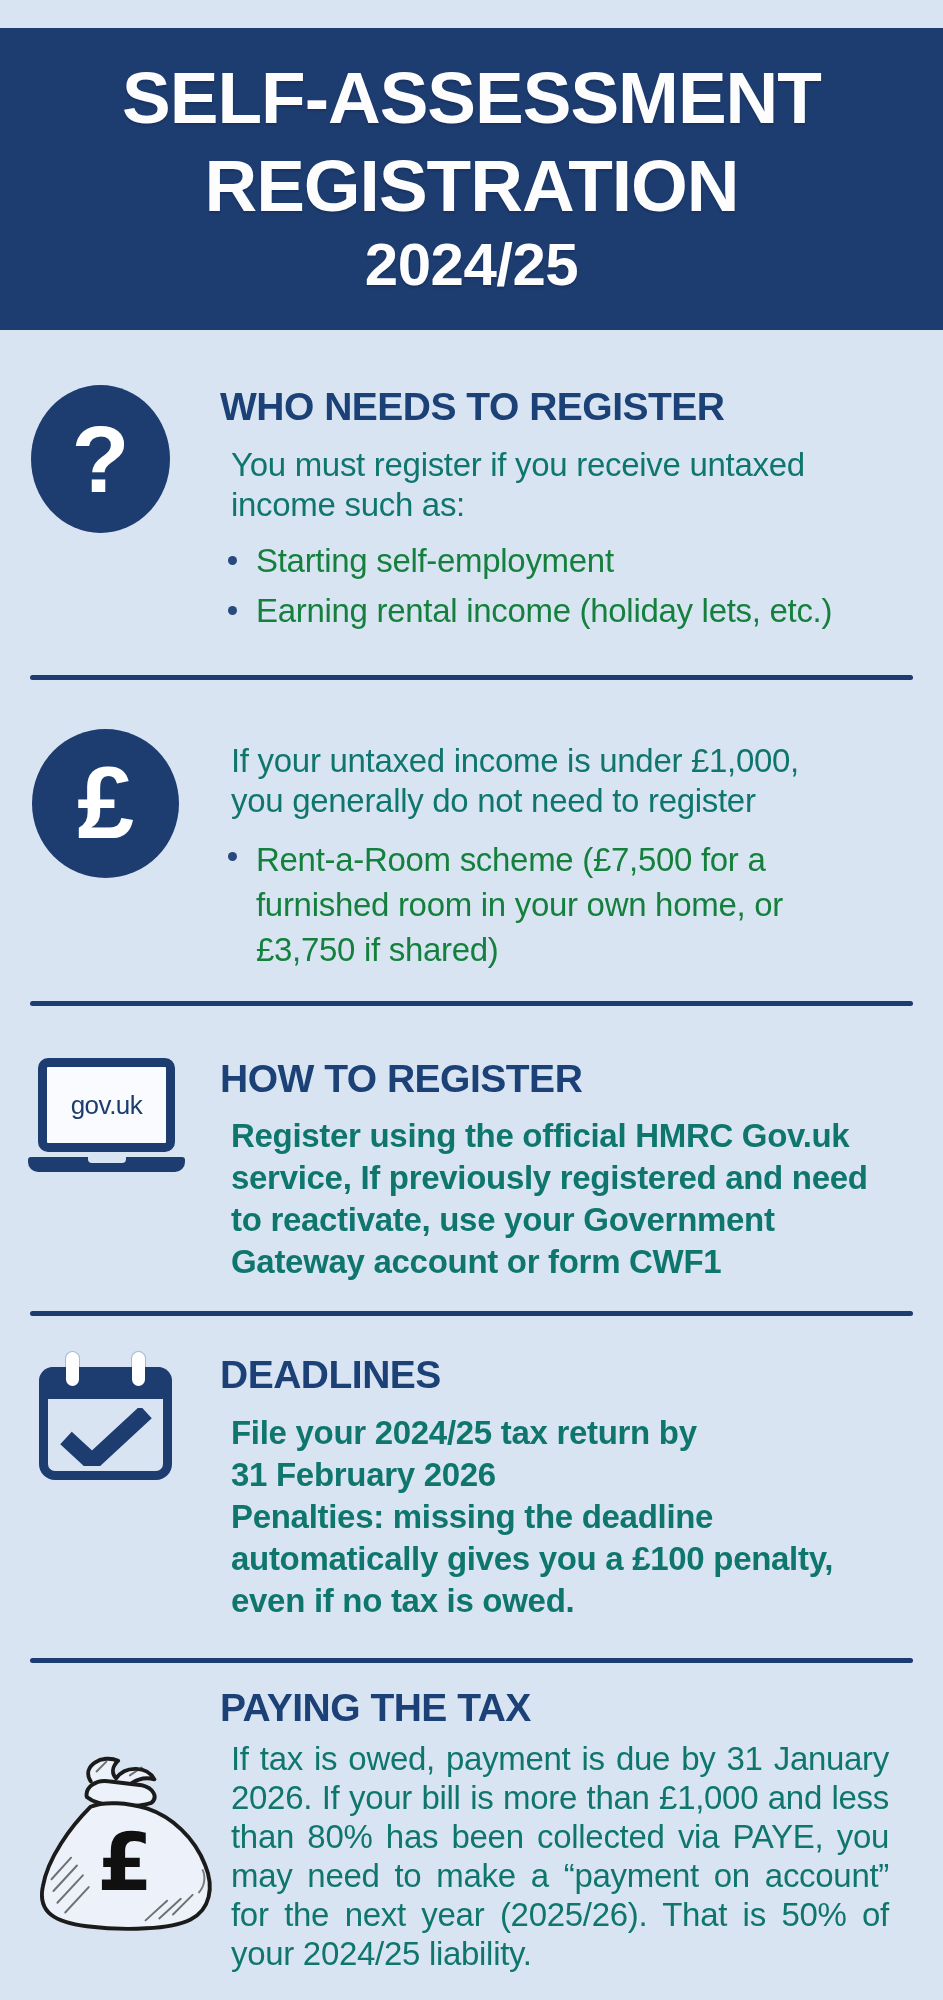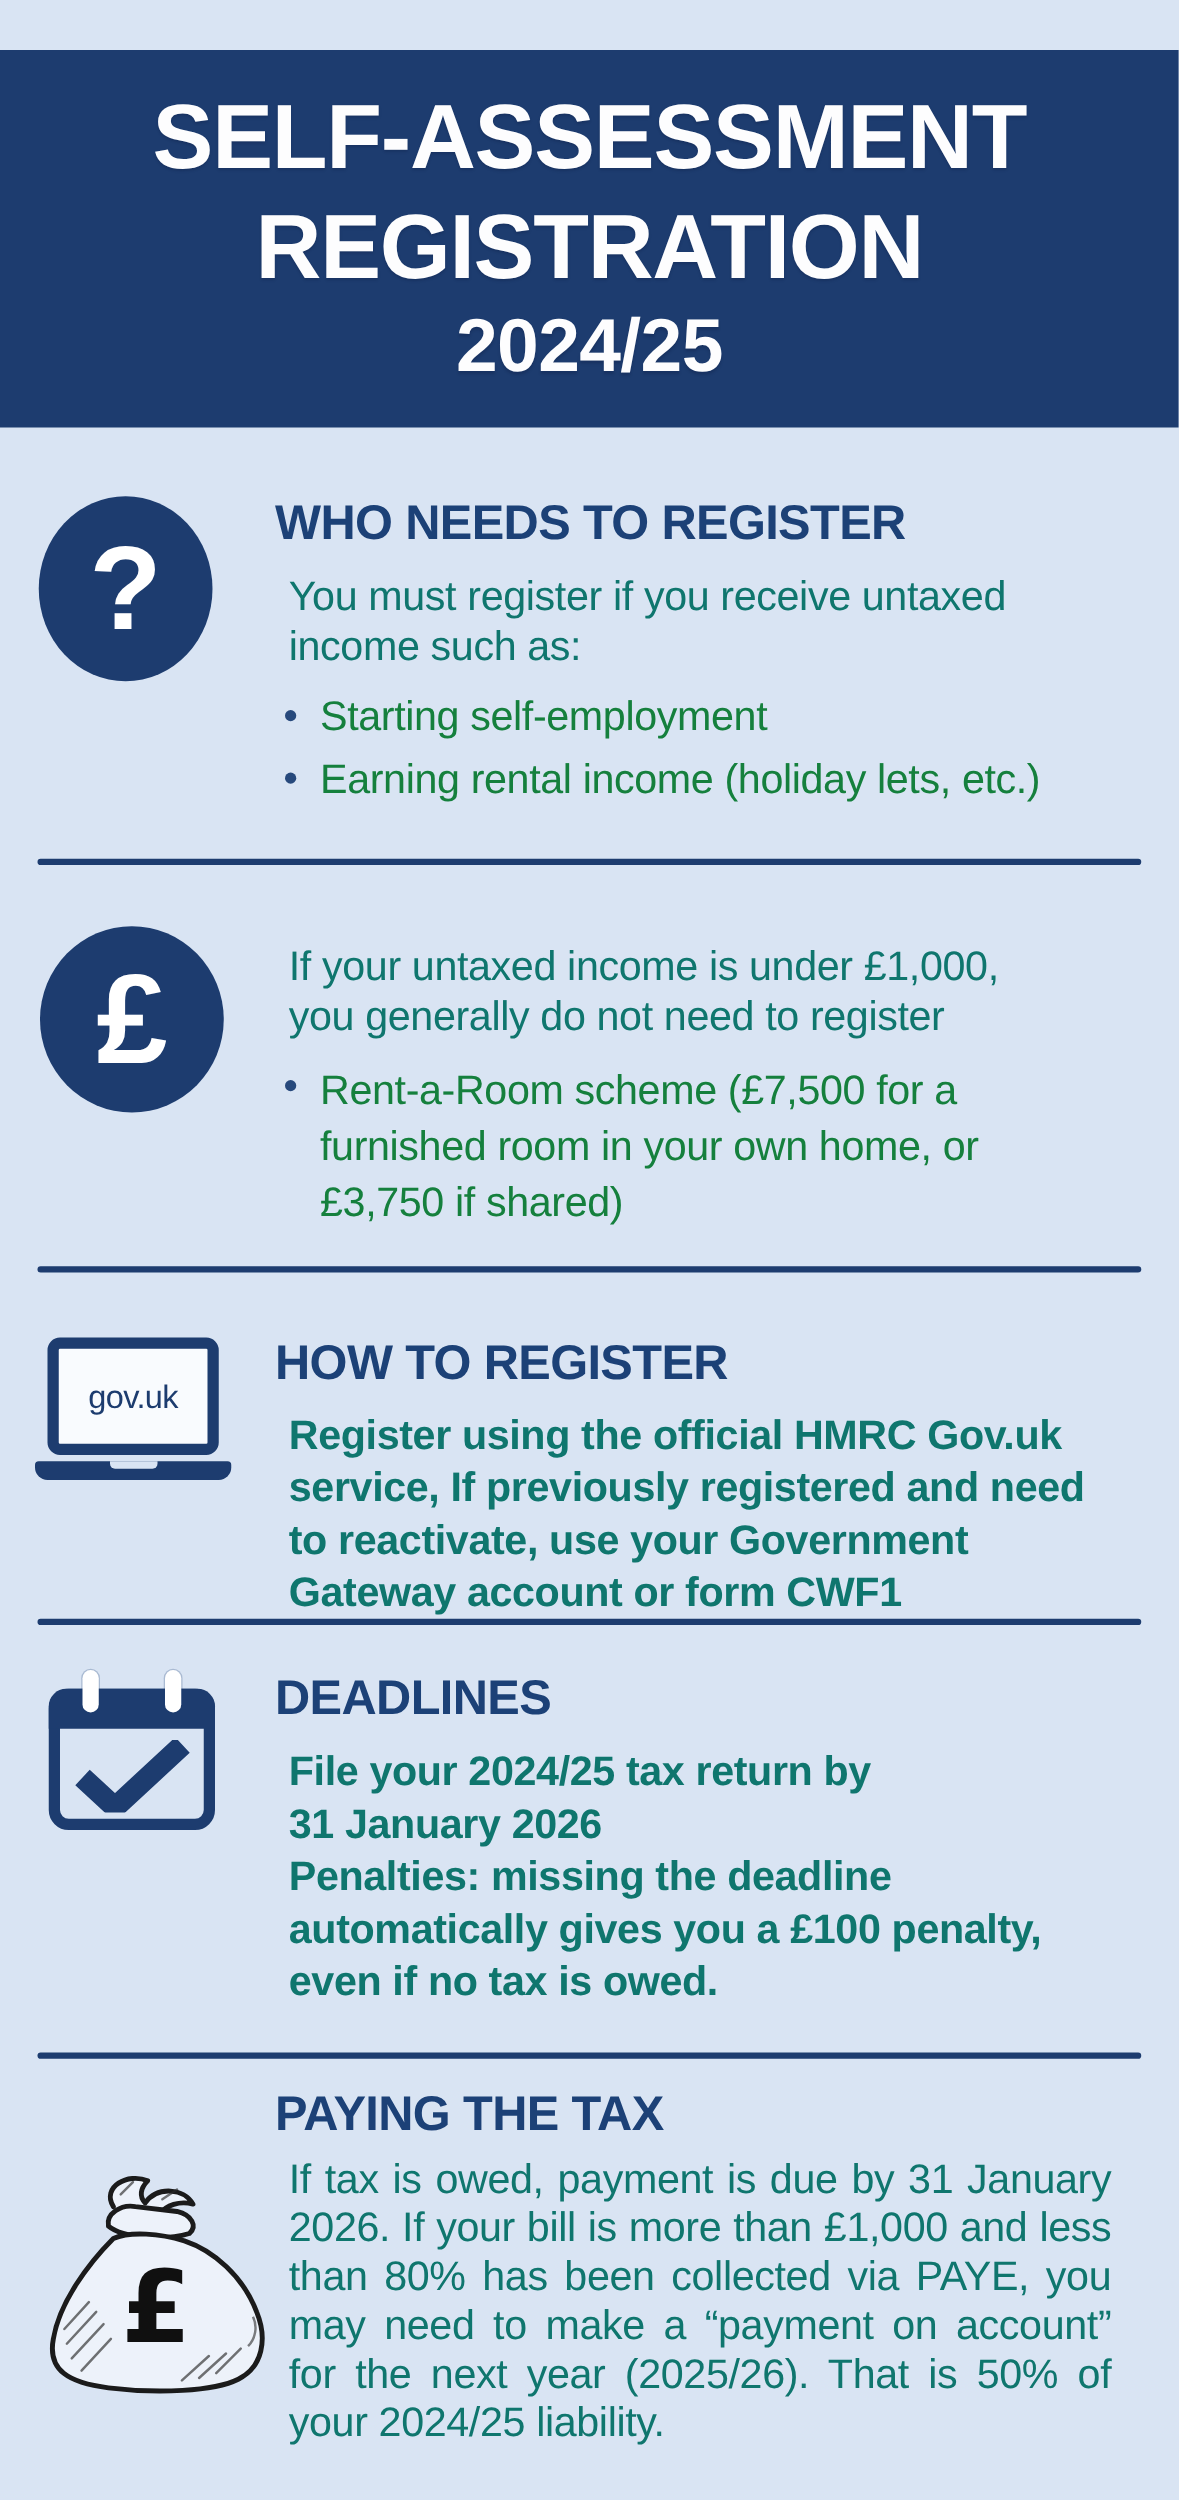--- a/index.html
+++ b/index.html
@@ -6,21 +6,21 @@
   html,body { width:943px; }
   body {
     height:2000px; overflow:hidden;
     background:#d9e4f3;
     font-family:"Liberation Sans","DejaVu Sans",sans-serif;
   }
   .page { width:943px; height:2000px; position:relative; }
 
   
   .masthead {
-    margin-top:40px; height:302px; background:#1d3c6f;
+    margin-top:28px; height:302px; background:#1d3c6f;
     color:#fdfdfe; text-align:center;
   }
   .mast-line { font-size:73px; font-weight:bold; line-height:88px; letter-spacing:-1px;
                text-shadow:0 2px 2px rgba(10,25,60,0.25); }
   .mast-line.first { padding-top:26px; }
   .mast-year { font-size:60px; font-weight:bold; line-height:62px; margin-top:4px;
                letter-spacing:-0.5px; text-shadow:0 2px 2px rgba(10,25,60,0.25); }
 
   
   .main { padding:0 30px; }
@@ -30,21 +30,21 @@
   .text-col { flex:1; min-width:0; }
 
   .sec-title { font-size:39px; font-weight:bold; color:#1c4177;
                letter-spacing:-0.5px; line-height:46px; }
   .sec-body  { font-size:33px; color:#0f766e; letter-spacing:-0.3px;
                white-space:pre-line;margin-left:11px; }
   .lh40 { line-height:40px; } .lh42 { line-height:42px;font-weight:bold; } .lh39 { line-height:39px; }
 
   .s1 { padding-top:54px; padding-bottom:34px; }
   .s2 { padding-top:46px; padding-bottom:19px; }
-  .s3 { padding-top:50px; }
+  .s3 { padding-top:50px; padding-bottom:28px; }
   .s4 { padding-top:36px; padding-bottom:36px;justify-content:space-between; }
   .s5 { padding-top:22px; }
 
   .s1 .sec-body { margin-top:15px; }
   .s2 .sec-body { margin-top:15px; }
   .s3 .sec-body { margin-top:13px; }
   .s4 .sec-body { margin-top:14px; }
   .s5 .sec-body { margin-top:8px; width:658px; text-align:justify; white-space:normal; }
 
   .bullets { margin-top:16px; }
@@ -175,21 +175,21 @@
           <div class="cal-ring left"></div>
           <div class="cal-ring right"></div>
           <svg class="cal-check" width="96" height="58" viewBox="0 0 96 58">
             <polyline points="8,30 34,54 88,4" fill="none" stroke="#1d3c6f" stroke-width="17"></polyline>
           </svg>
         </div>
       </div>
       <div class="text-col">
         <h2 class="sec-title">DEADLINES</h2>
         <p class="sec-body lh42">File your 2024/25 tax return by
-31 January 2026
+31 February 2026
 Penalties: missing the deadline
 automatically gives you a £100 penalty,
 even if no tax is owed.</p>
       </div>
     </section>
 
     <div class="divider"></div>
 
     <section class="section s5">
       <div class="icon-col">

